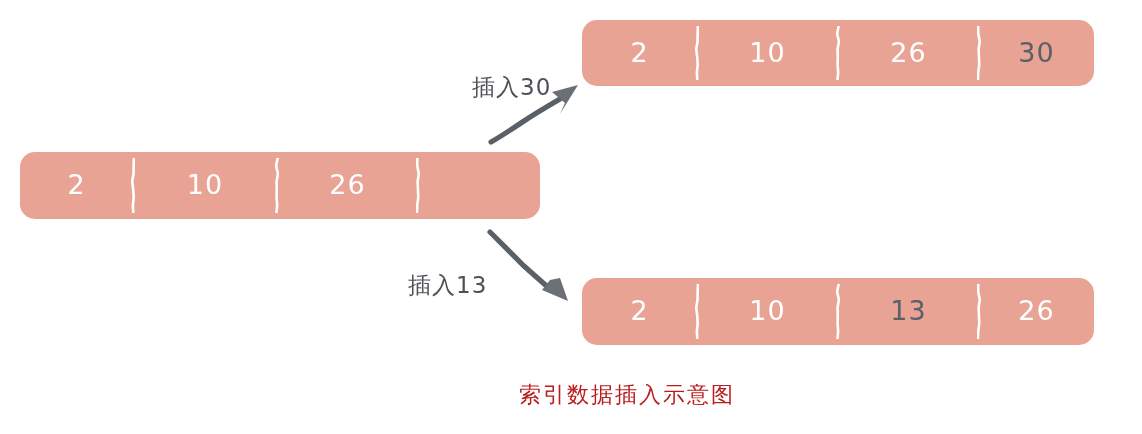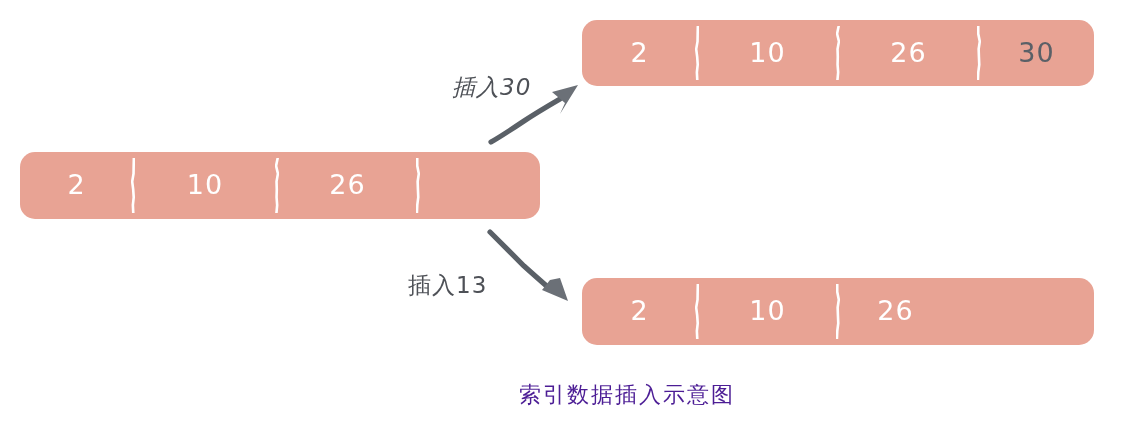--- a/index.html
+++ b/index.html
@@ -69,21 +69,21 @@
     color: #4e5157;
     font-size: 23px;
     letter-spacing: 1px;
     white-space: nowrap;
     user-select: none;
   }
 
   
   .caption {
     position: absolute;
-    color: #4c1d95;
+    color: #b91c1c;
     font-size: 22px;
     letter-spacing: 2px;
     white-space: nowrap;
     user-select: none;
   }
 </style>
 </head>
 <body>
 
 <div id="canvas">
@@ -139,33 +139,39 @@
   <div class="bar" id="bar-bot" style="left: 582px; top: 278px; width: 512px; height: 67px; background: rgb(232, 163, 148);">
   <div class="cell white" style="flex: 0 0 115px;">
         <span class="cell-label">2</span>
       </div>
       <div class="cell white" style="flex: 0 0 141px;">
         <span class="cell-label">10</span>
         <span class="divider" style="left: -2px;"><svg width="4" height="55" viewBox="0 0 4 55" preserveAspectRatio="none">
             <path d="M2.86,0.00 L2.67,7.86 L2.54,15.71 L1.19,23.57 L2.19,31.43 L2.72,39.29 L1.87,47.14 L2.28,55.00 " stroke="#ffffff" stroke-width="2.6" fill="none" stroke-linecap="round"></path>
           </svg></span>
       </div>
+      <div class="cell dark" style="flex: 0 0 141px;">
+        <span class="cell-label">13</span>
+        <span class="divider" style="left: -2px;"><svg width="4" height="55" viewBox="0 0 4 55" preserveAspectRatio="none">
+            <path d="M2.70,0.00 L1.06,7.86 L2.93,15.71 L1.54,23.57 L1.78,31.43 L1.57,39.29 L2.16,47.14 L1.44,55.00 " stroke="#ffffff" stroke-width="2.6" fill="none" stroke-linecap="round"></path>
+          </svg></span>
+      </div>
       <div class="cell white" style="flex: 0 0 115px;">
         <span class="cell-label">26</span>
         <span class="divider" style="left: -2px;"><svg width="4" height="55" viewBox="0 0 4 55" preserveAspectRatio="none">
             <path d="M1.23,0.00 L1.24,7.86 L2.80,15.71 L1.64,23.57 L1.93,31.43 L2.27,39.29 L1.26,47.14 L0.91,55.00 " stroke="#ffffff" stroke-width="2.6" fill="none" stroke-linecap="round"></path>
           </svg></span>
       </div>
     </div>
 
   <svg class="arrow-svg" style="left:486px; top:82px; width:100px; height:66px;" viewBox="0 0 100 66">
     <path d="M5,60 C14,55 26,47 38,39 C50,31 62,24 74,17" stroke="#5a6067" stroke-width="5.2" stroke-linecap="round" fill="none"></path>
     <path d="M92,3 L66,10 L79,21 L74,32 Z" fill="#6b7077"></path>
   </svg>
-  <div class="arrow-label" style="left:452px; top:72px;font-style:italic;">
+  <div class="arrow-label" style="left:472px; top:72px;">
     <span>插入30</span>
   </div>
 
   <svg class="arrow-svg" style="left:484px; top:228px; width:90px; height:78px;" viewBox="0 0 90 78">
     <path d="M6,4 C16,14 28,26 40,38 C50,47 58,54 66,61" stroke="#5a6067" stroke-width="5.2" stroke-linecap="round" fill="none"></path>
     <path d="M84,73 L58,62 L66,52 L76,50 Z" fill="#6b7077"></path>
   </svg>
   <div class="arrow-label" style="left:408px; top:270px;">
     <span>插入13</span>
   </div>

